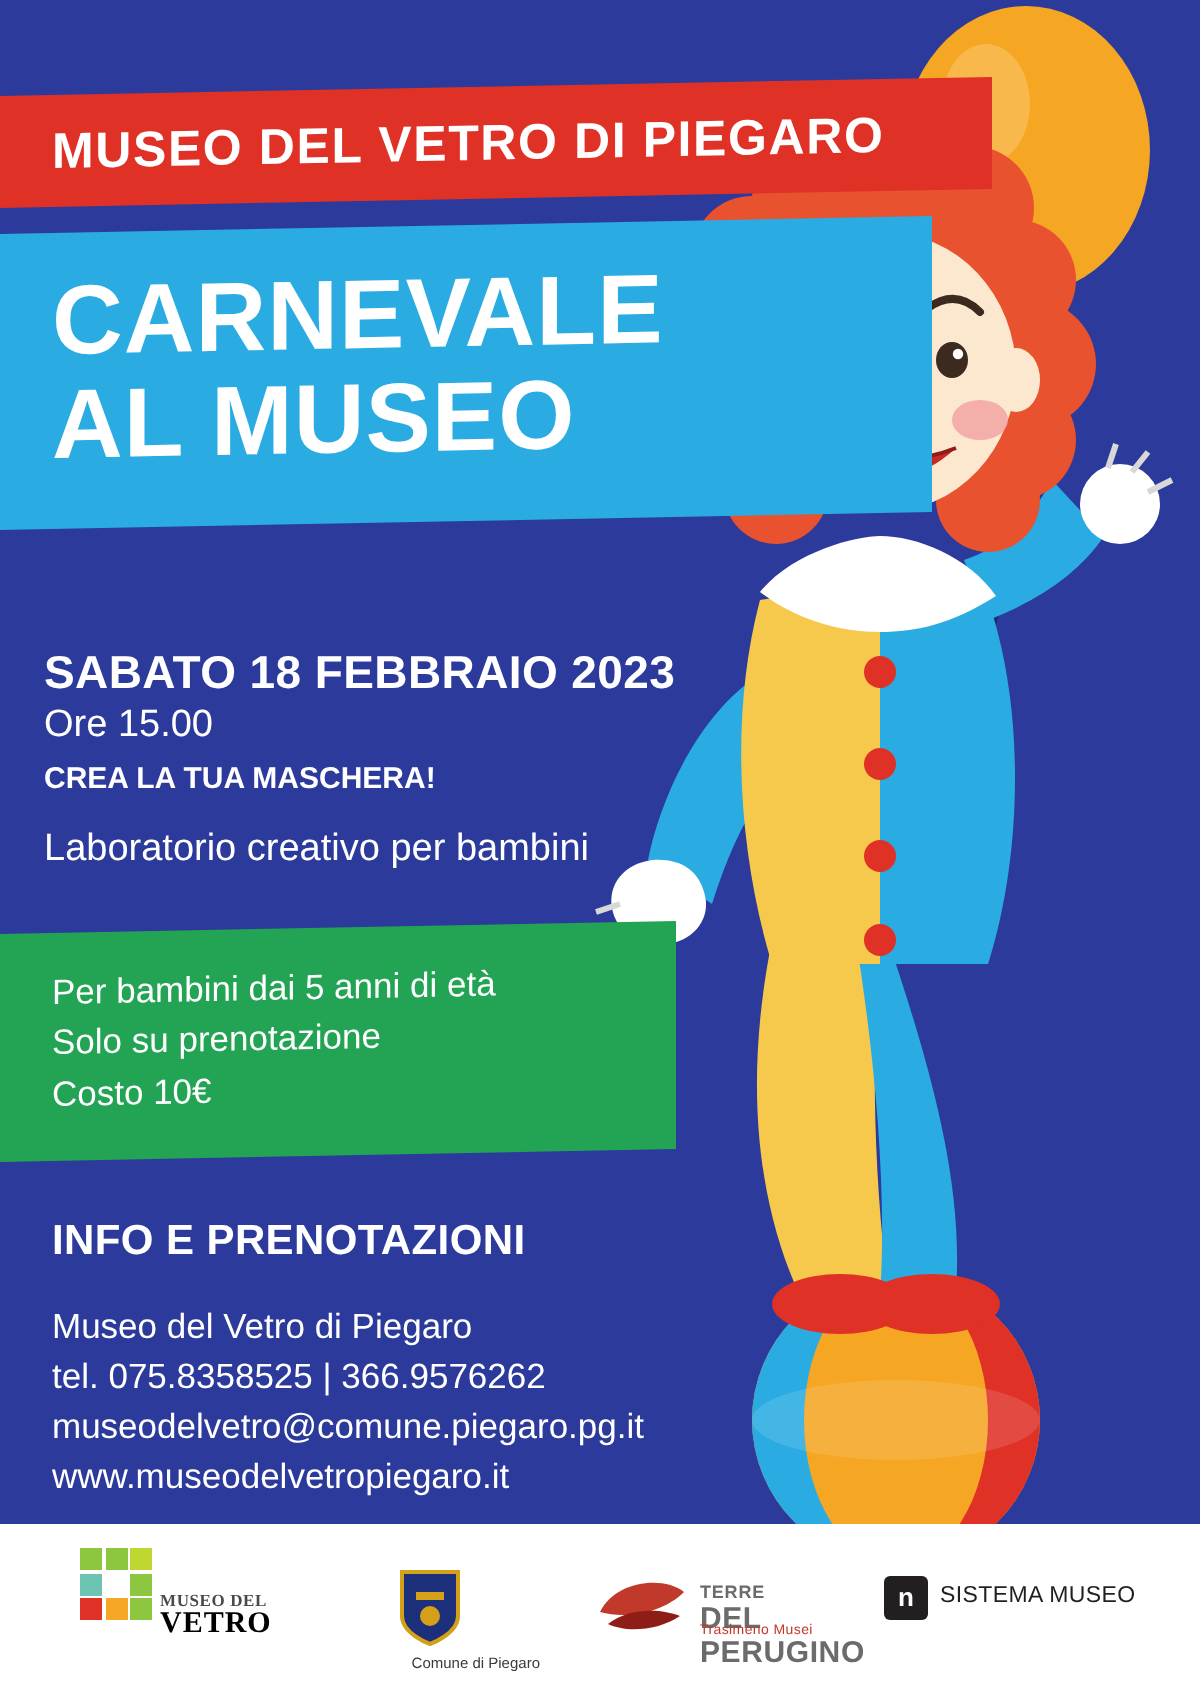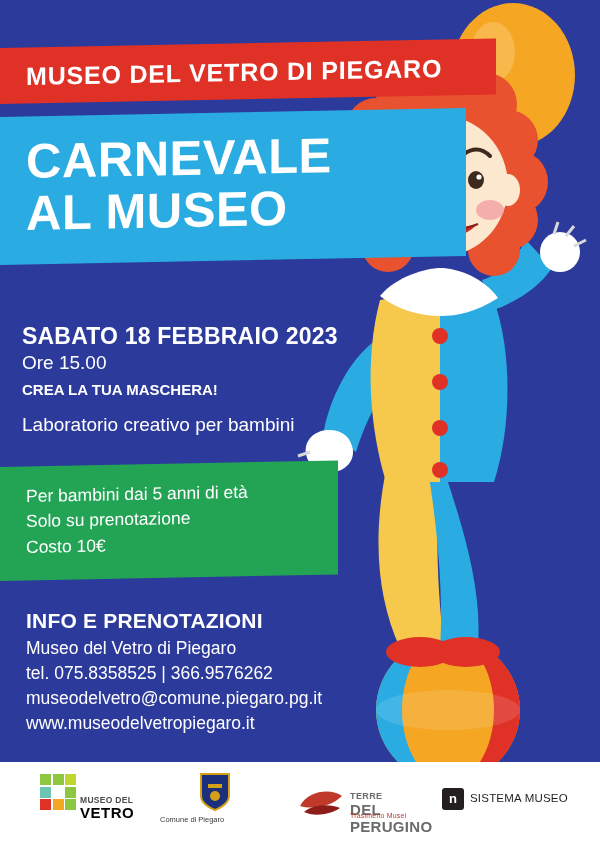--- a/index.html
+++ b/index.html
@@ -136,21 +136,21 @@
     position: absolute;
     left: 26px;
     top: 609px;
     width: 360px;
     color: #ffffff;
   }
   .info-title {
     font-size: 21px;
     font-weight: bold;
     letter-spacing: 0.2px;
-    margin-bottom: 3px;
+    margin-bottom: 18px;
     white-space: nowrap;
   }
   .info-line {
     font-size: 17.5px;
     line-height: 1.42;
     white-space: nowrap;
   }
   
   .footer {
     position: absolute;
@@ -167,20 +167,21 @@
     width: 540px;
     height: 70px;
   }
   
   .logo-vetro {
     position: absolute;
     left: 10px;
     top: 4px;
     width: 95px;
     height: 60px;
+    font-family: Liberation Serif, serif;
   }
   .logo-vetro .grid {
     position: absolute;
     left: 0; top: 0;
     width: 36px; height: 36px;
     display: grid;
     grid-template-columns: repeat(3, 11px);
     grid-template-rows: repeat(3, 11px);
     gap: 1.5px;
   }
@@ -198,23 +199,23 @@
     left: 40px; top: 30px;
     font-size: 15px;
     font-weight: bold;
     color: #000000;
     letter-spacing: 0.5px;
   }
   
   .logo-comune {
     position: absolute;
     left: 130px;
-    top: 0px;
+    top: 12px;
     width: 110px;
-    text-align: left;
+    text-align: right;
   }
   .logo-comune .crest {
     margin: 0 auto;
     width: 34px;
     height: 42px;
   }
   .logo-comune .cap {
     margin-top: 3px;
     font-size: 7.5px;
     color: #3a3a3a;

